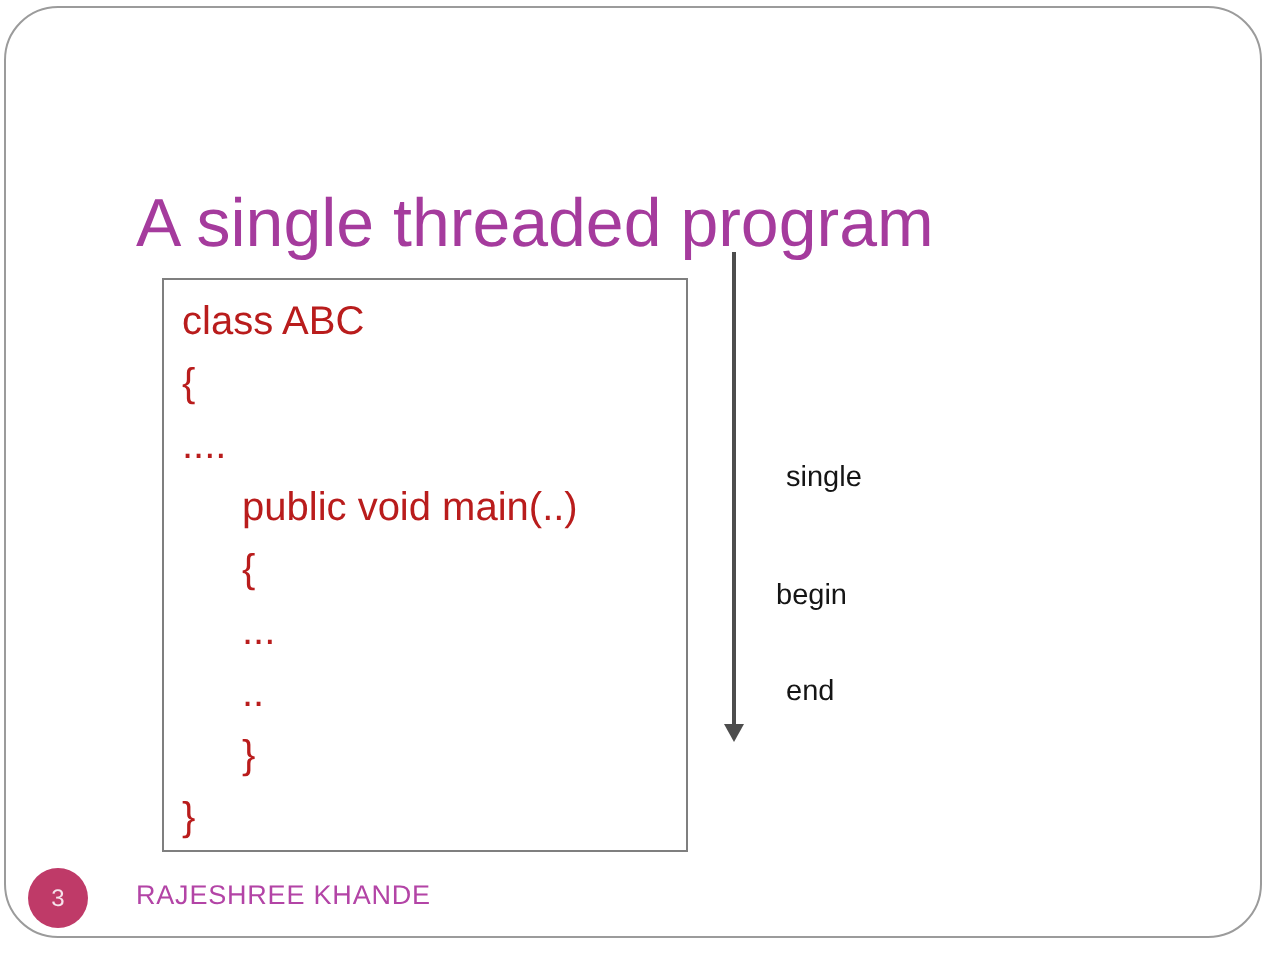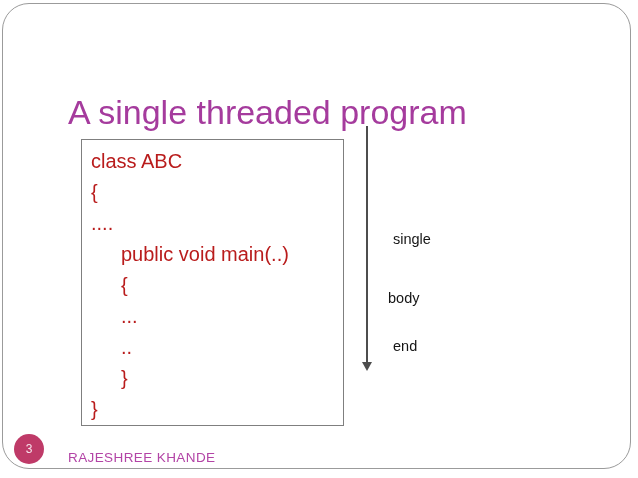--- a/index.html
+++ b/index.html
@@ -97,21 +97,20 @@
     justify-content: center;
   }
   .footer-text {
     position: absolute;
     left: 68px;
     top: 440px;
     font-size: 13.5px;
     letter-spacing: 0.4px;
     color: var(--footer-color, #b344a6);
     white-space: nowrap;
-    margin-top: 10px;
   }
 </style>
 </head>
 <body>
 
 <div class="frame"></div>
 
 <div class="slide-title">A single threaded program</div>
 
 <div class="code-box">
@@ -123,17 +122,17 @@
   <div class="code-line indented">...</div>
   <div class="code-line indented">..</div>
   <div class="code-line indented">}</div>
   <div class="code-line">}</div>
 </div>
 
 <div class="arrow-line"></div>
 <div class="arrow-head"></div>
 
 <div class="timeline-label label-begin">single</div>
-<div class="timeline-label label-body">body</div>
+<div class="timeline-label label-body">begin</div>
 <div class="timeline-label label-end">end</div>
 
 <div class="page-badge">3</div>
 <div class="footer-text">RAJESHREE KHANDE</div>
 
 </body></html>

